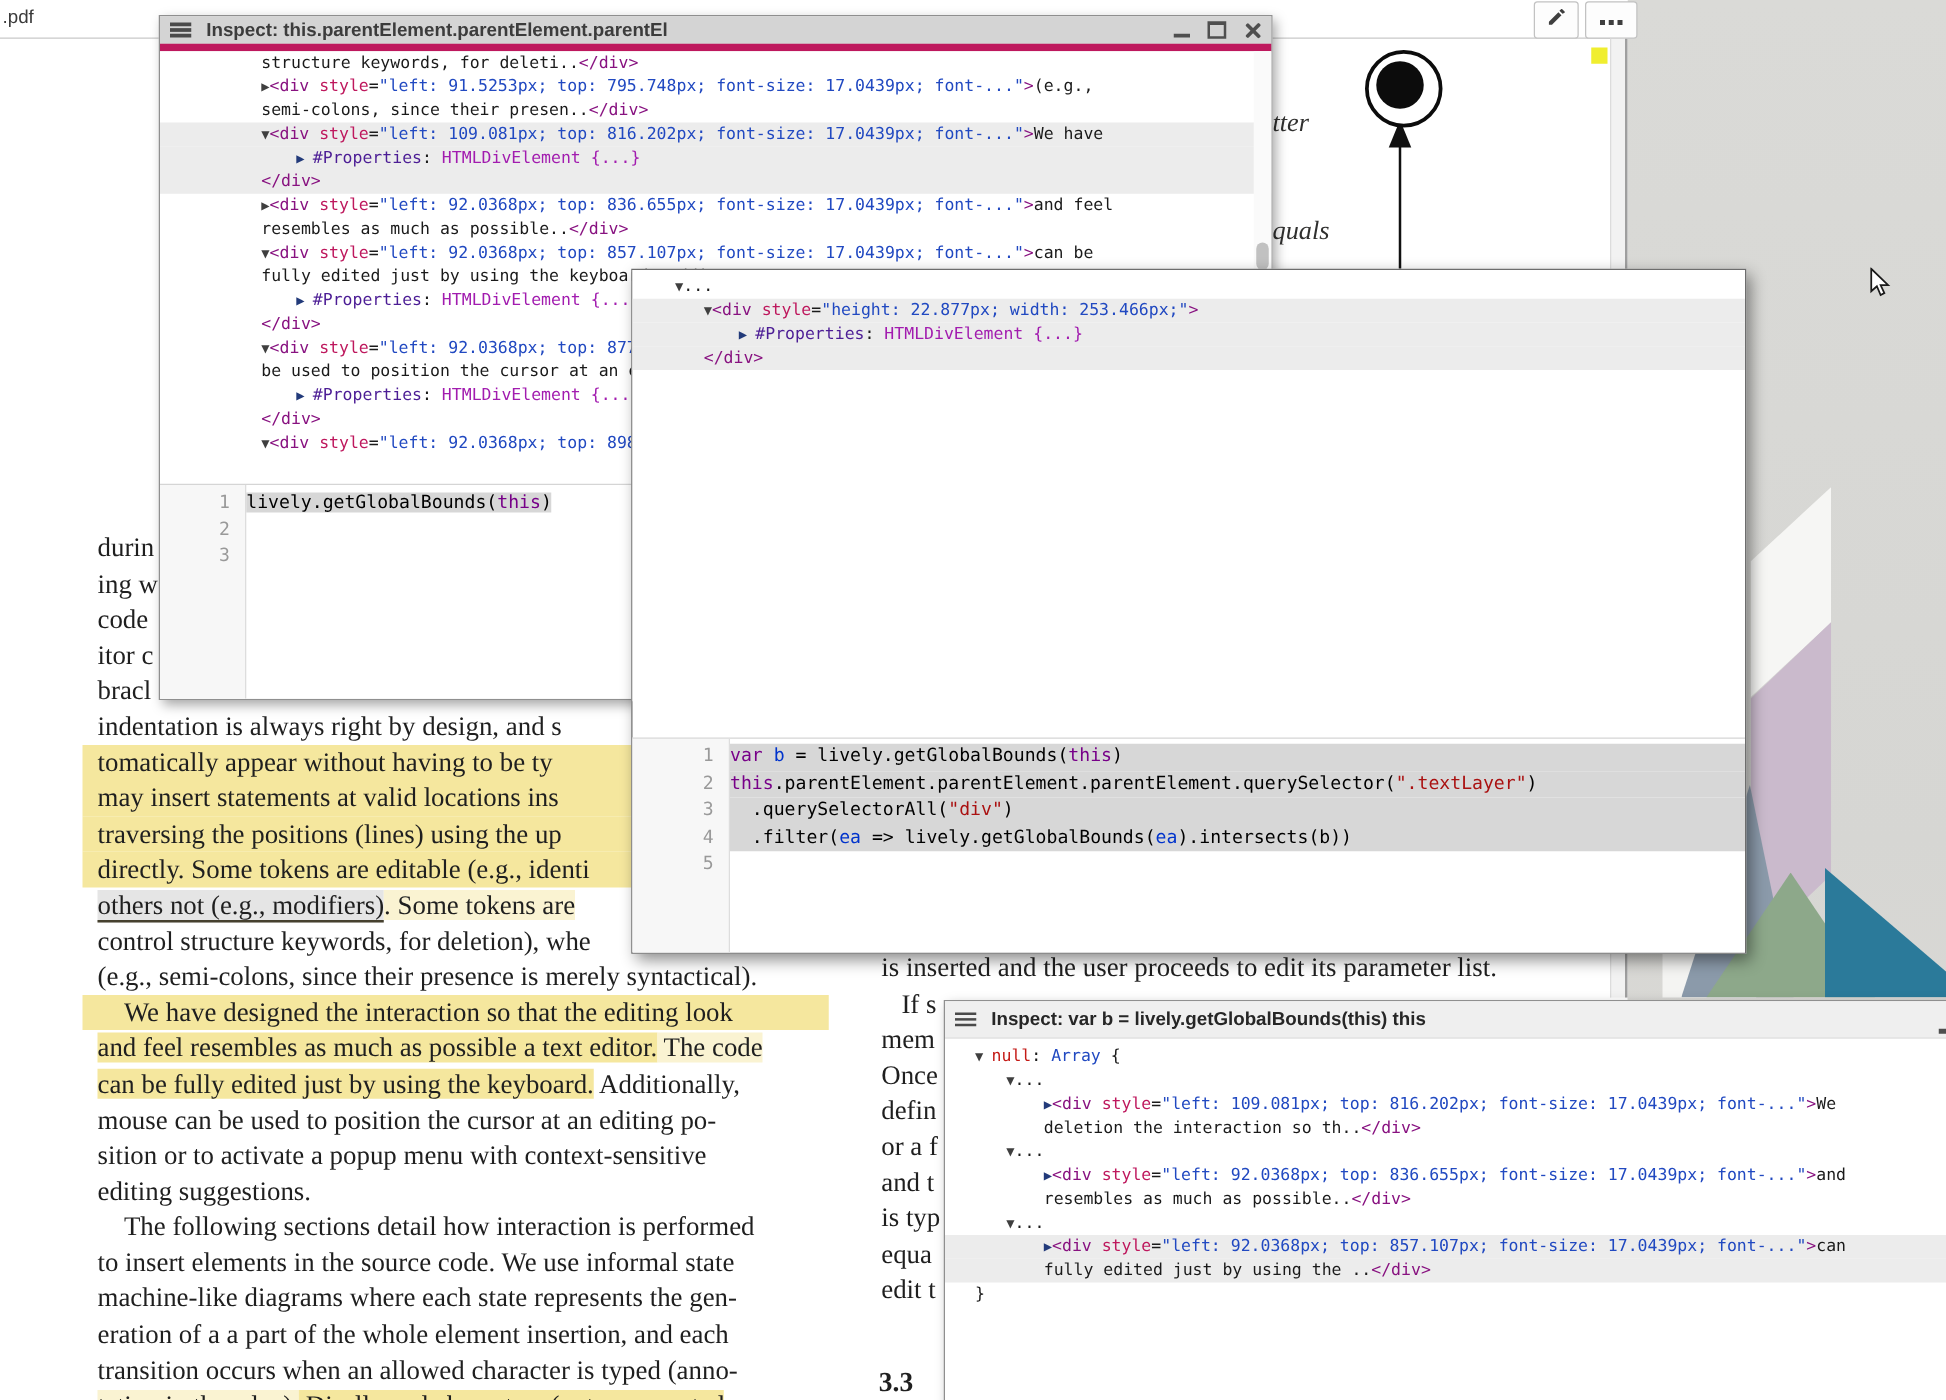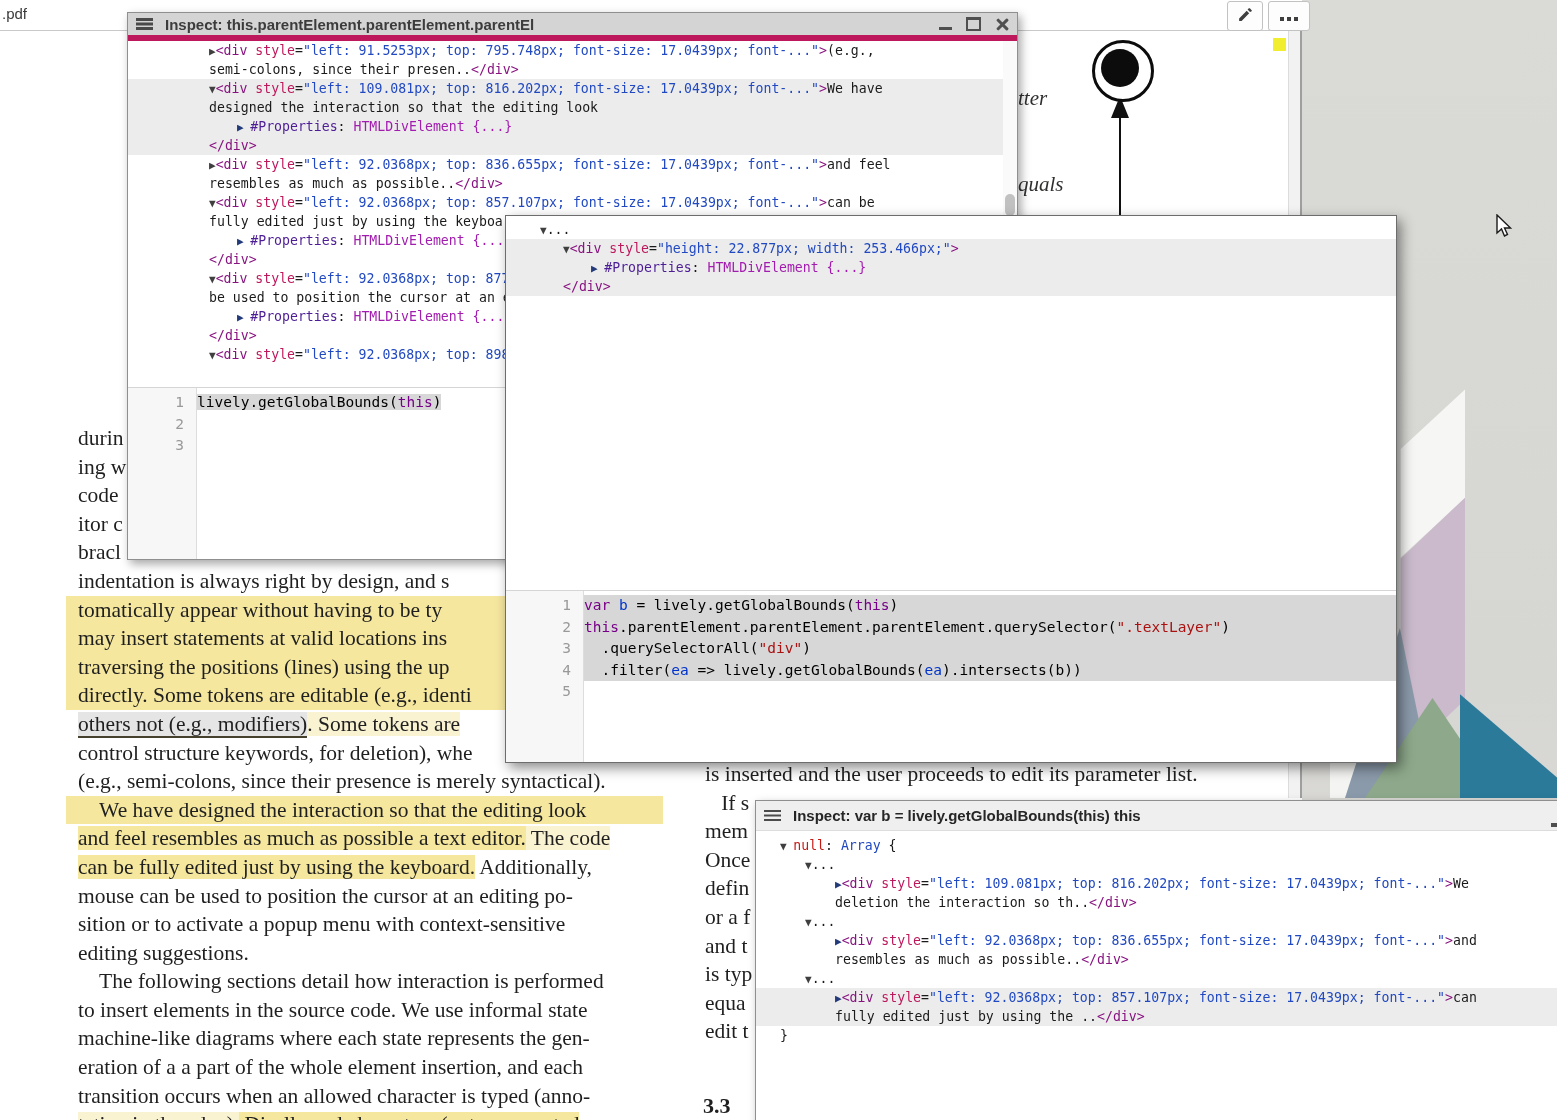--- a/index.html
+++ b/index.html
@@ -159,24 +159,24 @@
   <div class="titlebar tb-gray">
     <span class="burger"></span>
     <span class="title">Inspect: this.parentElement.parentElement.parentEl</span>
     <span class="winbtns">
       <span class="btn-min"></span>
       <span class="btn-max"></span>
       <span class="btn-x"></span>
     </span>
   </div>
   <div class="tree" style="height:347px;">
+      <div class="trow" style="padding-left: 81px;"><span class="sg-t">structure keywords, for deleti..</span><span class="sg-g">&lt;/div&gt;</span></div>
       <div class="trow" style="padding-left: 81px;"><span class="sg-a">▶</span><span class="sg-g">&lt;div</span><span class="sg-n"> style</span><span class="sg-t">=</span><span class="sg-v">"left: 91.5253px; top: 795.748px; font-size: 17.0439px; font-..."</span><span class="sg-g">&gt;</span><span class="sg-t">(e.g.,</span></div>
       <div class="trow" style="padding-left: 81px;"><span class="sg-t">semi-colons, since their presen..</span><span class="sg-g">&lt;/div&gt;</span></div>
       <div class="trow sel" style="padding-left: 81px;"><span class="sg-a">▼</span><span class="sg-g">&lt;div</span><span class="sg-n"> style</span><span class="sg-t">=</span><span class="sg-v">"left: 109.081px; top: 816.202px; font-size: 17.0439px; font-..."</span><span class="sg-g">&gt;</span><span class="sg-t">We have</span></div>
-      <div class="trow sel" style="padding-left: 81px;"><span class="sg-t">designed the interaction so that the editing look</span></div>
       <div class="trow sel" style="padding-left: 109px;"><span class="sg-ab">▶ </span><span class="sg-r">#Properties</span><span class="sg-t">: </span><span class="sg-w">HTMLDivElement {...}</span></div>
       <div class="trow sel" style="padding-left: 81px;"><span class="sg-g">&lt;/div&gt;</span></div>
       <div class="trow" style="padding-left: 81px;"><span class="sg-a">▶</span><span class="sg-g">&lt;div</span><span class="sg-n"> style</span><span class="sg-t">=</span><span class="sg-v">"left: 92.0368px; top: 836.655px; font-size: 17.0439px; font-..."</span><span class="sg-g">&gt;</span><span class="sg-t">and feel</span></div>
       <div class="trow" style="padding-left: 81px;"><span class="sg-t">resembles as much as possible..</span><span class="sg-g">&lt;/div&gt;</span></div>
       <div class="trow" style="padding-left: 81px;"><span class="sg-a">▼</span><span class="sg-g">&lt;div</span><span class="sg-n"> style</span><span class="sg-t">=</span><span class="sg-v">"left: 92.0368px; top: 857.107px; font-size: 17.0439px; font-..."</span><span class="sg-g">&gt;</span><span class="sg-t">can be</span></div>
       <div class="trow" style="padding-left: 81px;"><span class="sg-t">fully edited just by using the keyboard. Addit..</span></div>
       <div class="trow" style="padding-left: 109px;"><span class="sg-ab">▶ </span><span class="sg-r">#Properties</span><span class="sg-t">: </span><span class="sg-w">HTMLDivElement {...}</span></div>
       <div class="trow" style="padding-left: 81px;"><span class="sg-g">&lt;/div&gt;</span></div>
       <div class="trow" style="padding-left: 81px;"><span class="sg-a">▼</span><span class="sg-g">&lt;div</span><span class="sg-n"> style</span><span class="sg-t">=</span><span class="sg-v">"left: 92.0368px; top: 877.56px; font-size: 17.0439px; font-..."</span><span class="sg-g">&gt;</span><span class="sg-t">mouse can</span></div>
       <div class="trow" style="padding-left: 81px;"><span class="sg-t">be used to position the cursor at an editing..</span></div>

